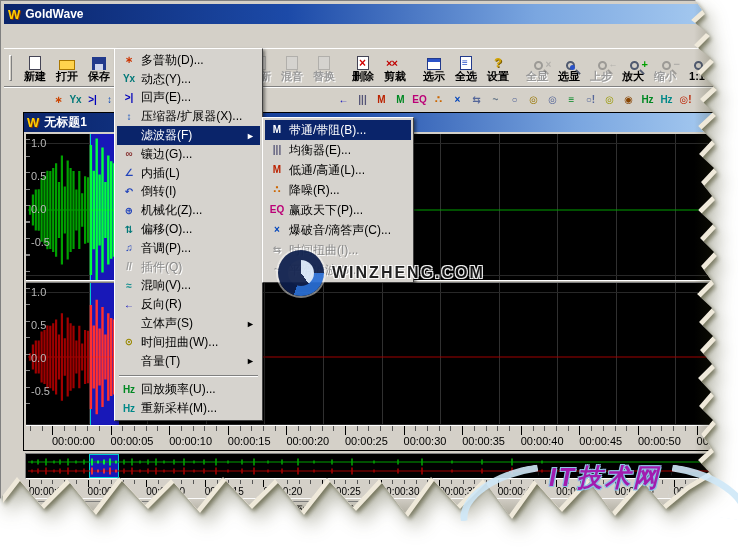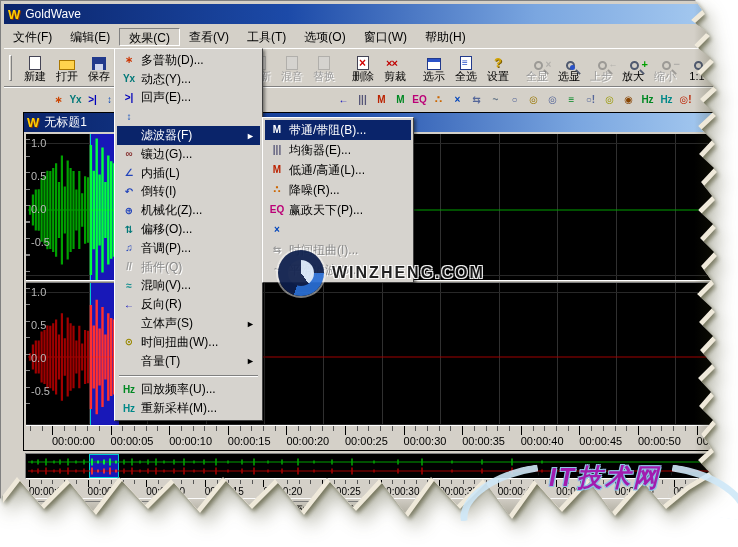--- a/index.html
+++ b/index.html
@@ -10,36 +10,36 @@
     filter:drop-shadow(2px 3px 2px rgba(60,60,25,.55)) drop-shadow(6px 10px 9px rgba(60,60,25,.35));}
   .tear-white,.app{position:absolute;inset:0;
     clip-path:polygon(0 0,695px 0,702px 10px,691px 20px,707px 32px,694px 45px,711px 58px,697px 72px,714px 86px,700px 99px,713px 112px,698px 126px,712px 140px,699px 154px,714px 168px,701px 182px,712px 196px,698px 210px,713px 224px,700px 238px,714px 252px,701px 266px,711px 280px,697px 294px,712px 308px,699px 322px,713px 336px,700px 350px,712px 364px,698px 378px,711px 392px,699px 406px,713px 420px,701px 434px,711px 448px,698px 460px,709px 472px,686px 486px,663px 505px,641px 479px,612px 512px,587px 478px,559px 508px,534px 480px,509px 515px,483px 479px,457px 505px,431px 477px,405px 513px,379px 479px,353px 507px,327px 478px,301px 511px,275px 479px,249px 505px,223px 477px,197px 509px,171px 479px,145px 505px,119px 477px,93px 511px,67px 479px,41px 505px,17px 477px,0 499px);}
   .tear-white{background:#efe9da;transform:translate(3px,4px);}
   .app{background:#d4d0c8;border-left:1px solid #808080;border-top:1px solid #808080;}
 
   
   .titlebar{position:absolute;left:3px;top:3px;width:709px;height:20px;display:flex;align-items:center;
     background:linear-gradient(90deg,#0a246a 0%,#1c4aa8 40%,#7aa6e0 75%,#a6caf0 100%);padding-left:4px;}
   .w-icon{color:#ffcc00;font-weight:bold;font-size:13px;text-shadow:1px 1px 0 #803000;margin-right:5px;}
-  .title-text{color:#fff;font-weight:normal;font-size:12px;text-align:center;}
+  .title-text{color:#fff;font-weight:bold;font-size:12px;text-align:center;}
 
   
   .menubar{position:absolute;left:3px;top:25px;width:709px;height:21px;display:flex;align-items:center;background:#d4d0c8;}
   .mb-item{padding:2px 9px;height:18px;line-height:14px;}
   .mb-item.open{border:1px solid;border-color:#808080 #fff #fff #808080;}
 
   
   .toolbar1{position:absolute;left:3px;top:47px;width:709px;height:38px;display:flex;align-items:center;
     padding-left:15px;border-top:1px solid #fff;}
   .grip{position:absolute;left:5px;top:6px;width:3px;height:26px;border:1px solid;border-color:#fff #808080 #808080 #fff;}
   .tb-group{display:flex;}
   .tb-spacer{width:132px;}
   .tb-btn{width:32px;height:33px;display:flex;flex-direction:column;align-items:center;justify-content:flex-end;
     font-size:11px;padding-bottom:1px;}
-  .tb-btn .tl{line-height:13px;white-space:nowrap;}
+  .tb-btn .tl{line-height:13px;white-space:nowrap;font-weight:bold;}
   .tb-btn.disabled .tl{color:#9a9a9a;text-shadow:1px 1px 0 #fff;}
   .tb-btn.disabled .ti{opacity:.45;filter:grayscale(1);}
   .tb-group.rgrp .tb-btn:nth-child(4){margin-left:7px;}
   .tb-group.rgrp .tb-btn:nth-child(6){margin-left:7px;}
   .tb-group.rgrp .tb-btn:nth-child(9){margin-left:7px;}
   .ti{position:relative;width:18px;height:14px;display:block;}
   .ti::after,.ti::before{position:absolute;}
   .ic-new{width:12px;height:14px;background:#fff;border:1px solid #445;margin:0 auto;}
   .ic-open{width:16px;height:10px;background:#ffd34d;border:1px solid #aa7700;margin:4px auto 0;}
   .ic-save{width:14px;height:13px;background:#223a8c;margin:1px auto 0;}
@@ -166,31 +166,20 @@
 <div class="stage">
   <div class="tear-wrap">
     <div class="tear-white"></div>
     <div class="app">
 
       <div class="titlebar">
         <span class="w-icon">W</span>
         <span class="title-text">GoldWave</span>
       </div>
 
-      <div class="menubar">
-
-      <span class="mb-item">文件(F)</span>
-          <span class="mb-item">编辑(E)</span>
-          <span class="mb-item open">效果(C)</span>
-          <span class="mb-item">查看(V)</span>
-          <span class="mb-item">工具(T)</span>
-          <span class="mb-item">选项(O)</span>
-          <span class="mb-item">窗口(W)</span>
-          <span class="mb-item">帮助(H)</span>
-        </div>
 
       <div class="toolbar1">
         <span class="grip"></span>
         <div class="tb-group">
 
         <div class="tb-btn normal">
             <span class="ti ic-new"></span>
             <span class="tl">新建</span>
           </div>
             <div class="tb-btn normal">
@@ -428,20 +417,21 @@
           <span class="mi-lb">动态(Y)...</span>
           <span class="mi-ar"></span>
         </div>
           <div class="mi normal">
           <span class="mi-ic" style="color: rgb(0, 0, 187);">&gt;|</span>
           <span class="mi-lb">回声(E)...</span>
           <span class="mi-ar"></span>
         </div>
           <div class="mi normal">
           <span class="mi-ic" style="color: rgb(0, 68, 187);">↕</span>
+          <span class="mi-lb">压缩器/扩展器(X)...</span>
           <span class="mi-ar"></span>
         </div>
           <div class="mi highlight">
           <span class="mi-ic"></span>
           <span class="mi-lb">滤波器(F)</span>
           <span class="mi-ar">►</span>
         </div>
           <div class="mi normal">
           <span class="mi-ic" style="color: rgb(136, 51, 51);">∞</span>
           <span class="mi-lb">镶边(G)...</span>
@@ -541,20 +531,21 @@
           <span class="mi-lb">降噪(R)...</span>
           <span class="mi-ar"></span>
         </div>
           <div class="mi normal">
           <span class="mi-ic" style="color: rgb(187, 0, 119);">EQ</span>
           <span class="mi-lb">赢政天下(P)...</span>
           <span class="mi-ar"></span>
         </div>
           <div class="mi normal">
           <span class="mi-ic" style="color: rgb(0, 68, 187);">×</span>
+          <span class="mi-lb">爆破音/滴答声(C)...</span>
           <span class="mi-ar"></span>
         </div>
           <div class="mi disabled">
           <span class="mi-ic" style="color: rgb(153, 153, 153);">⇆</span>
           <span class="mi-lb">时间扭曲(I)...</span>
           <span class="mi-ar"></span>
         </div>
           <div class="mi disabled">
           <span class="mi-ic" style="color: rgb(153, 153, 153);">~</span>
           <span class="mi-lb">平滑滤波(S)...</span>

